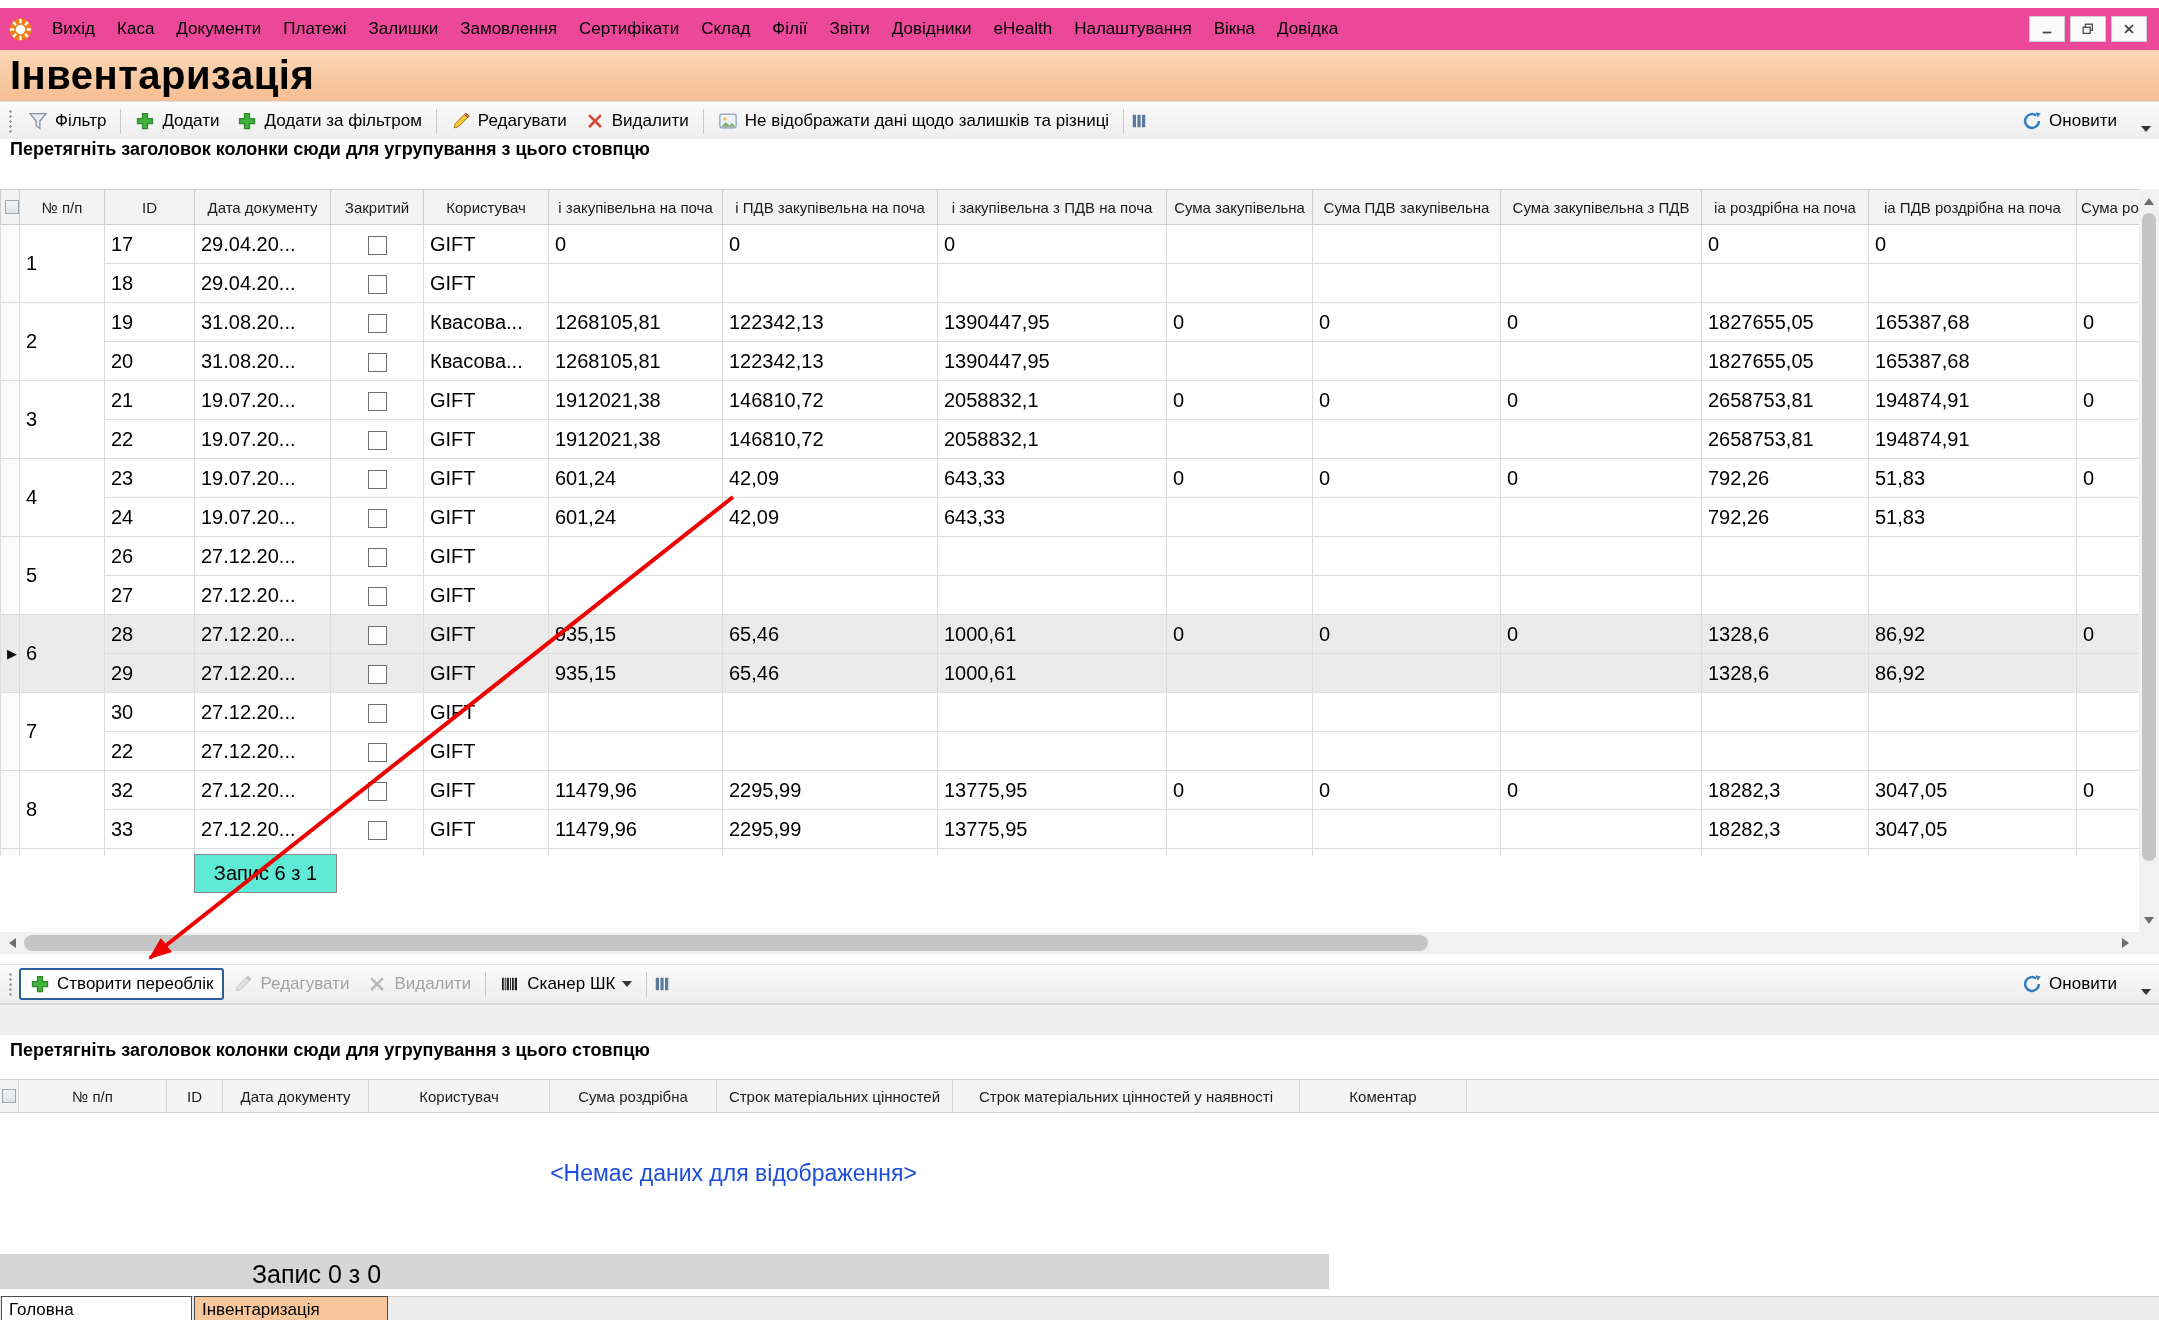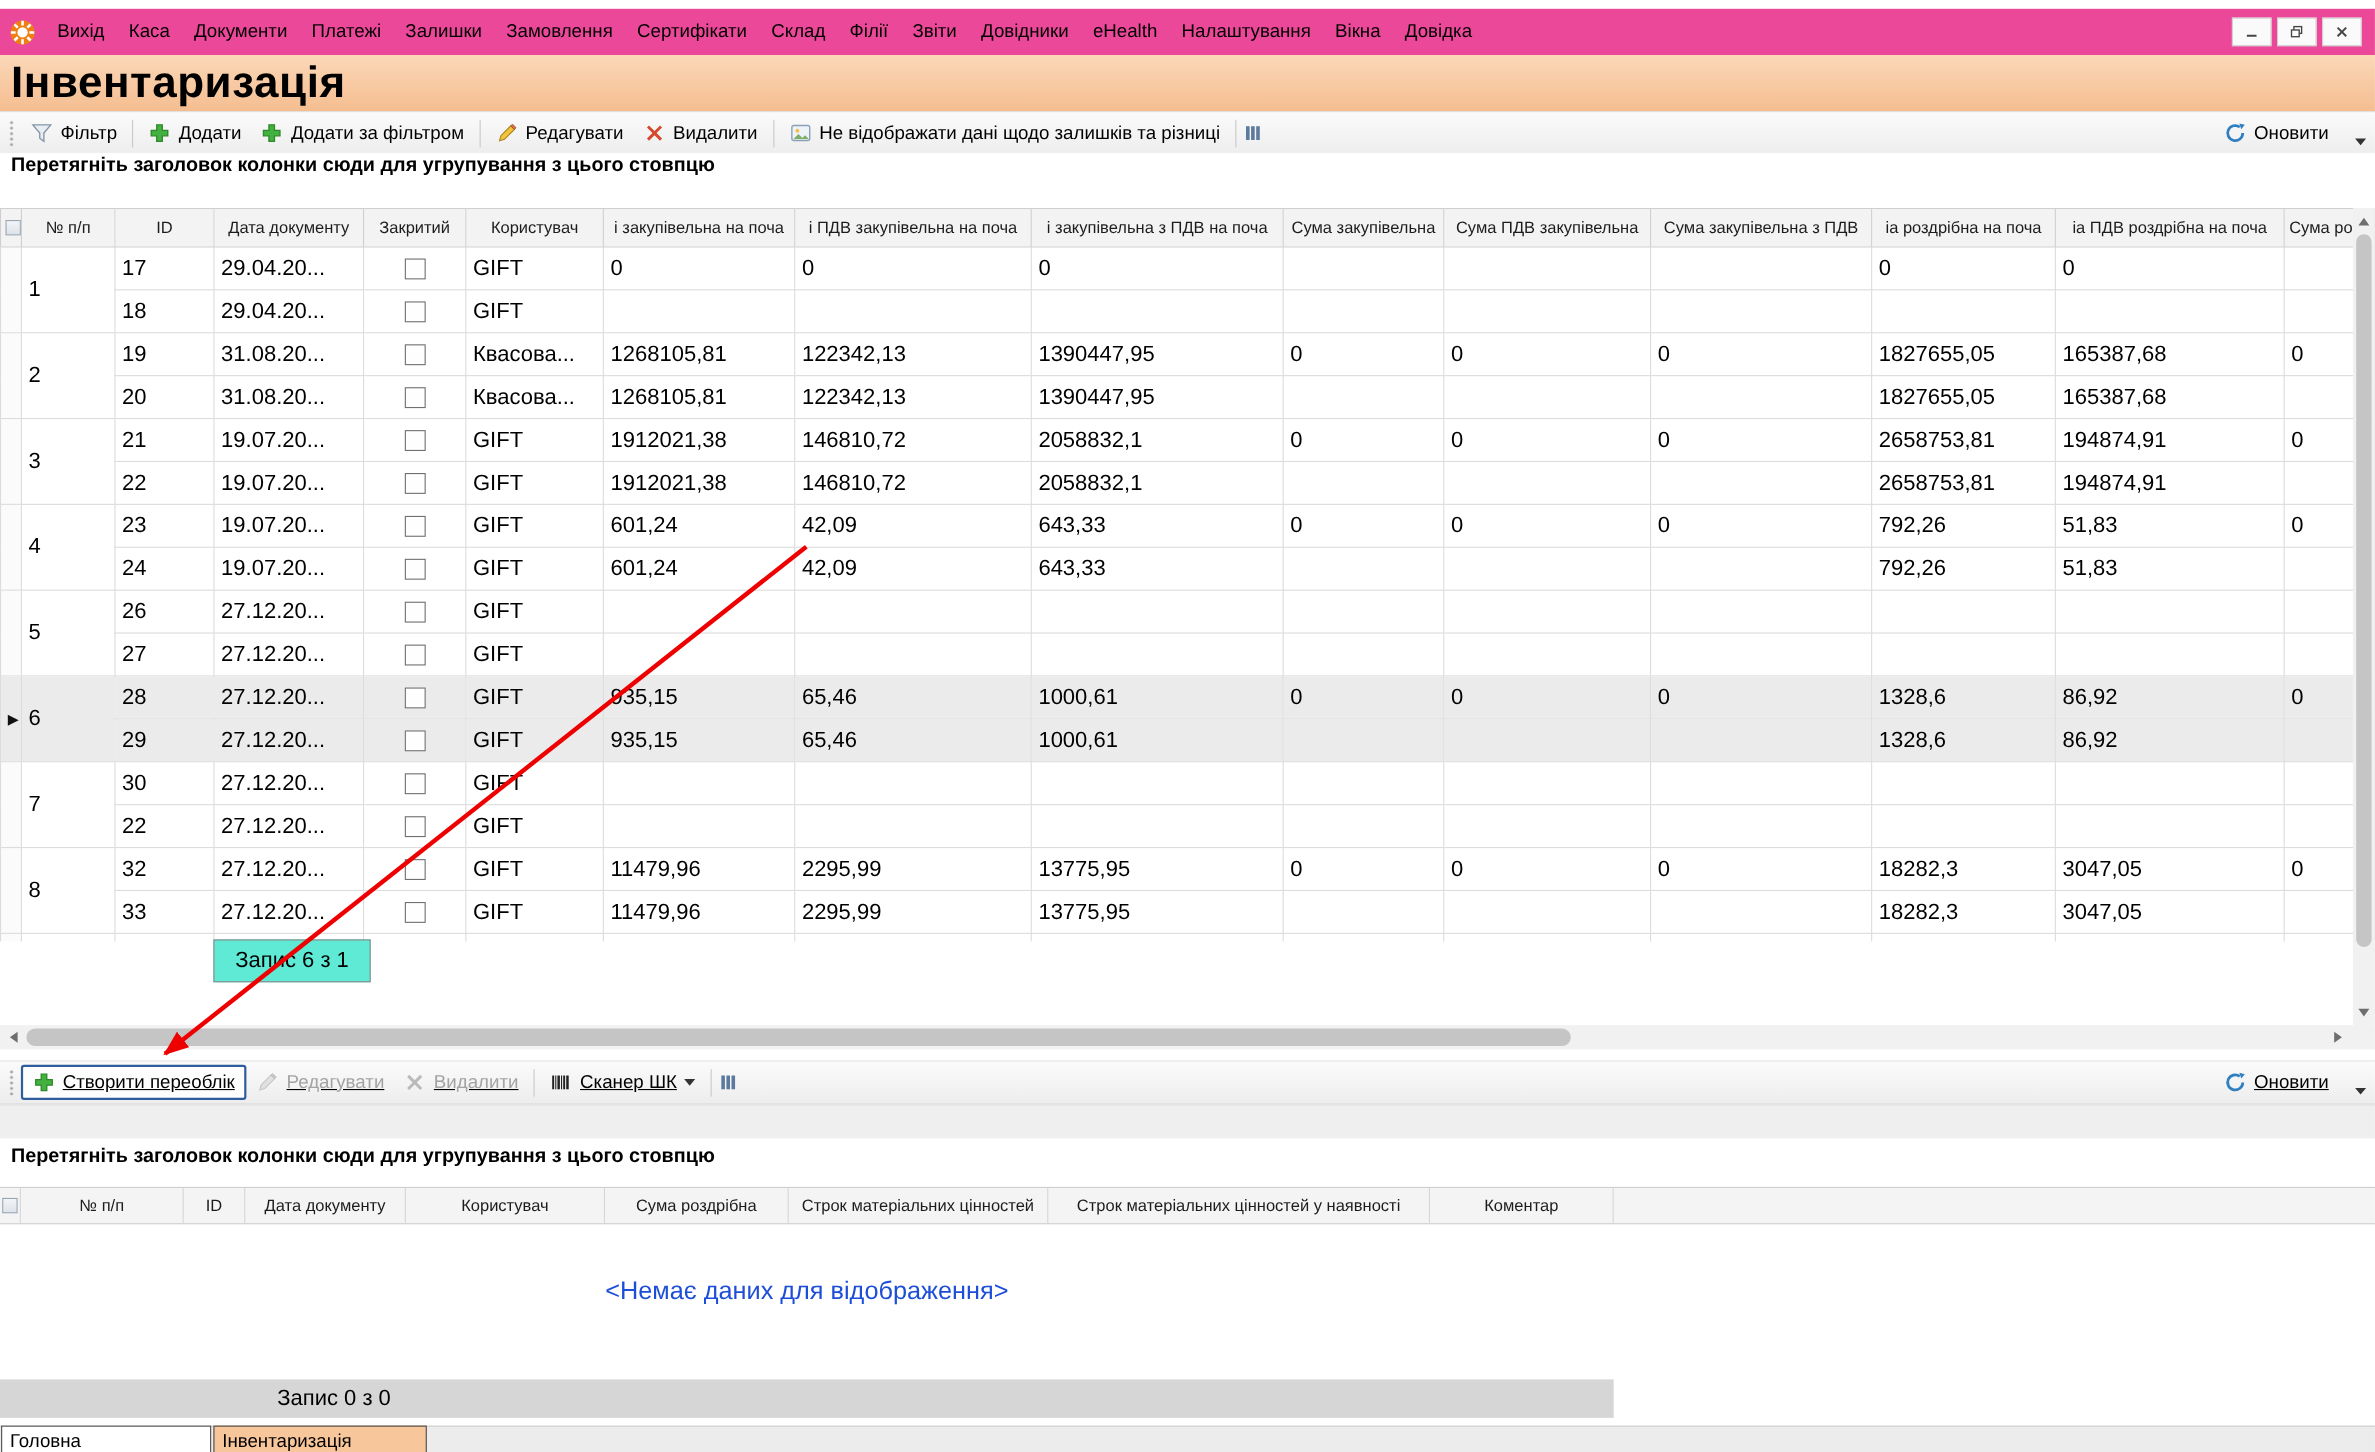--- a/index.html
+++ b/index.html
@@ -15,21 +15,21 @@
   .win-btn svg{width:14px;height:14px;}
   
   .page-header{position:absolute;top:50px;height:51px;left:0;right:0;background:linear-gradient(#fbd8b8,#f5bd90);
                display:flex;align-items:center;padding-left:10px;border-bottom:1px solid #eab583;}
   .page-header .t{font-size:40px;font-weight:bold;letter-spacing:.5px;}
   
   .toolbar{position:absolute;left:0;right:0;height:38px;display:flex;align-items:center;
            background:linear-gradient(#fbfbfb,#ededed);border-top:1px solid #e3e3e3;border-bottom:1px solid #d8d8d8;
            padding:0 8px;font-size:17px;}
   .toolbar1{top:101px;}
-  .toolbar2{top:964px;text-decoration:underline;}
+  .toolbar2{top:964px;}
   .grip{width:5px;height:24px;margin-right:6px;background-image:radial-gradient(circle,#9f9f9f 1.1px,rgba(0,0,0,0) 1.5px);
         background-size:5px 5px;background-position:50% 0;flex:0 0 auto;}
   .tb-btn{display:flex;align-items:center;gap:7px;padding:4px 9px;white-space:nowrap;border-radius:3px;}
   .tb-btn.disabled{color:#a3a3a3;}
   .tb-btn.disabled svg{opacity:.4;filter:grayscale(1);}
   .tb-sep{width:1px;height:25px;background:#c9c9c9;margin:0 5px;flex:0 0 auto;}
   .ic{width:20px;height:20px;flex:0 0 auto;}
   .tb-right{margin-left:auto;display:flex;align-items:center;gap:7px;}
   .caret-down{width:0;height:0;border-left:5px solid transparent;border-right:5px solid transparent;border-top:6px solid #333;}
   .overflow-caret{margin:16px 0 0 8px;}
@@ -66,22 +66,22 @@
   .tri.down{border-left:5px solid transparent;border-right:5px solid transparent;border-top:7px solid #6e6e6e;}
   .tri.left{border-top:5px solid transparent;border-bottom:5px solid transparent;border-right:7px solid #6e6e6e;}
   .tri.right{border-top:5px solid transparent;border-bottom:5px solid transparent;border-left:7px solid #6e6e6e;}
   
   .grid2-header{position:absolute;top:1079px;left:0;right:0;height:32px;background:#f4f4f4;
                 border-top:1px solid #cfcfcf;border-bottom:1px solid #cfcfcf;display:flex;}
   .g2cell{height:100%;display:flex;align-items:center;justify-content:center;border-right:1px solid #d6d6d6;
           font-size:15px;color:#1c1c1c;white-space:nowrap;overflow:hidden;box-sizing:border-box;}
   .g2ind{width:19px;height:100%;display:flex;align-items:center;justify-content:center;border-right:1px solid #d6d6d6;box-sizing:border-box;}
   .empty-msg{position:absolute;top:1160px;left:0;width:1467px;text-align:center;color:#1d4ed8;font-size:23px;}
-  .record-bar2{position:absolute;top:1254px;left:0;width:1467px;height:35px;background:#d6d6d6;display:flex;
-               align-items:center;padding-left:252px;font-size:20px;box-sizing:border-box;}
+  .record-bar2{position:absolute;top:1254px;left:0;width:1329px;height:35px;background:#d6d6d6;display:flex;
+               align-items:flex-end;padding-left:252px;font-size:25px;box-sizing:border-box;}
   
   .tabstrip{position:absolute;top:1296px;left:0;right:0;height:24px;background:#ececec;border-top:1px solid #cfcfcf;}
   .tab{position:absolute;top:1296px;height:30px;border:1px solid #4a4a4a;font-size:17px;padding:3px 0 0 7px;
        box-sizing:border-box;background:#fff;z-index:3;white-space:nowrap;overflow:hidden;}
   .tab.active{background:#f8c69b;}
   
   .arrow-svg{position:absolute;top:0;left:0;width:2159px;height:1320px;pointer-events:none;z-index:50;}
 </style>
 </head>
 <body>

